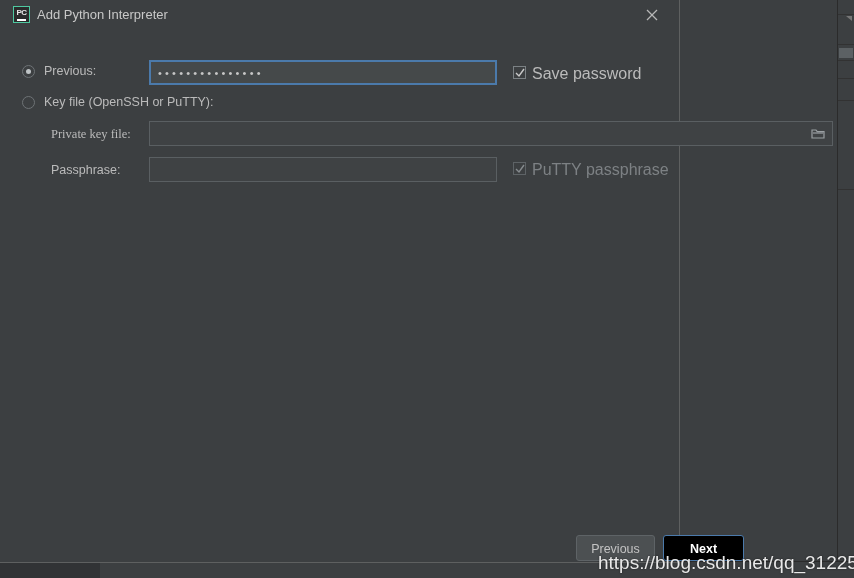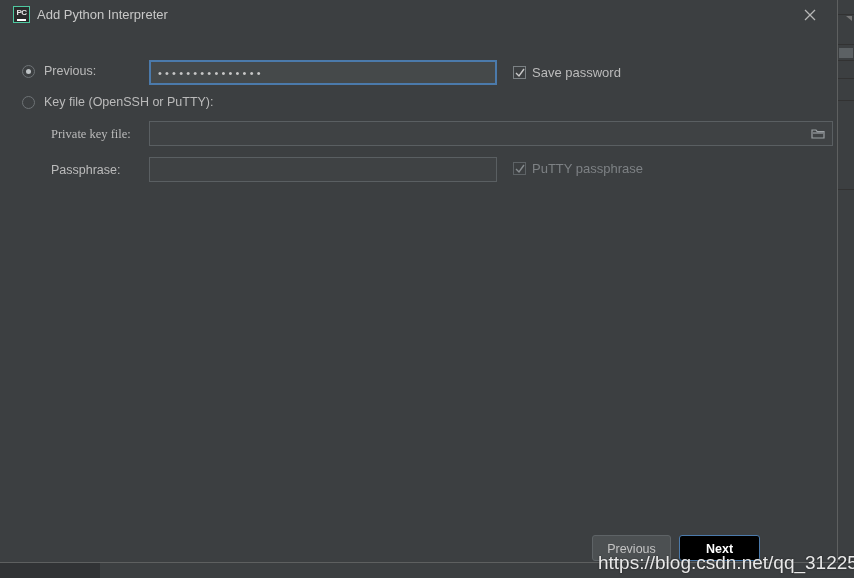--- a/index.html
+++ b/index.html
@@ -90,21 +90,21 @@
   .right-block {
     position: absolute;
     right: 1px;
     background: #5c6164;
   }
 
   
   #dialog {
     position: absolute;
     left: 0; top: 0;
-    width: 838px;
+    width: 680px;
     height: 563px;
     background: #3c3f41;
     border: 1px solid #5e6060;
     border-left: none;
     border-top: none;
     box-sizing: border-box;
   }
 
   #titlebar {
     position: relative;
@@ -234,41 +234,40 @@
     border: 1px solid #7b8184;
     background: #3c3f41;
     box-sizing: border-box;
     cursor: pointer;
   }
   .checkbox svg { display: block; margin: 1px 0 0 1px; }
   .checkbox.disabled { border-color: #5e6366; }
   .cb-label {
     position: absolute;
     left: 19px; top: -1px;
-    font-size: 13px;
+    font-size: 16px;
     color: #bbbbbb;
     white-space: nowrap;
   }
   .cb-label.disabled { color: #7d8184; }
 
   
   .btn {
     position: absolute;
     height: 26px;
     border: 1px solid #5e6366;
     border-radius: 3px;
     background: #4c5052;
     color: #c3c3c3;
     font-size: 12.5px;
     font-family: "Liberation Sans", sans-serif;
     text-align: center;
     line-height: 24px;
     box-sizing: border-box;
     cursor: pointer;
-    margin-left: 16px;
   }
   .btn.primary {
     background: #000000;
     border: 1px solid #4b7aab;
     color: #ffffff;
     font-weight: bold;
   }
 
   
   #watermark {

